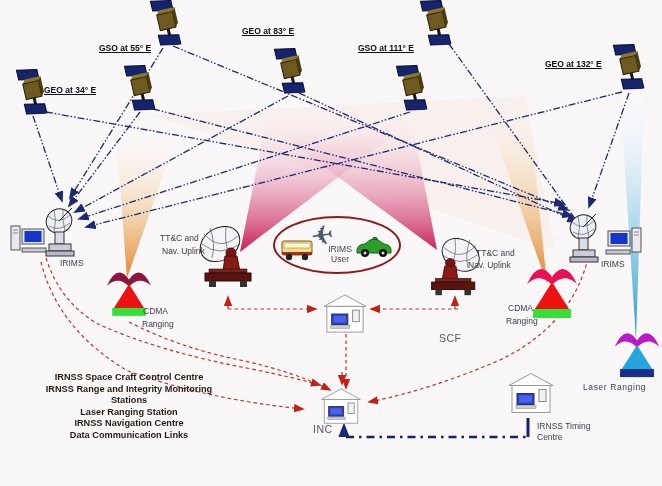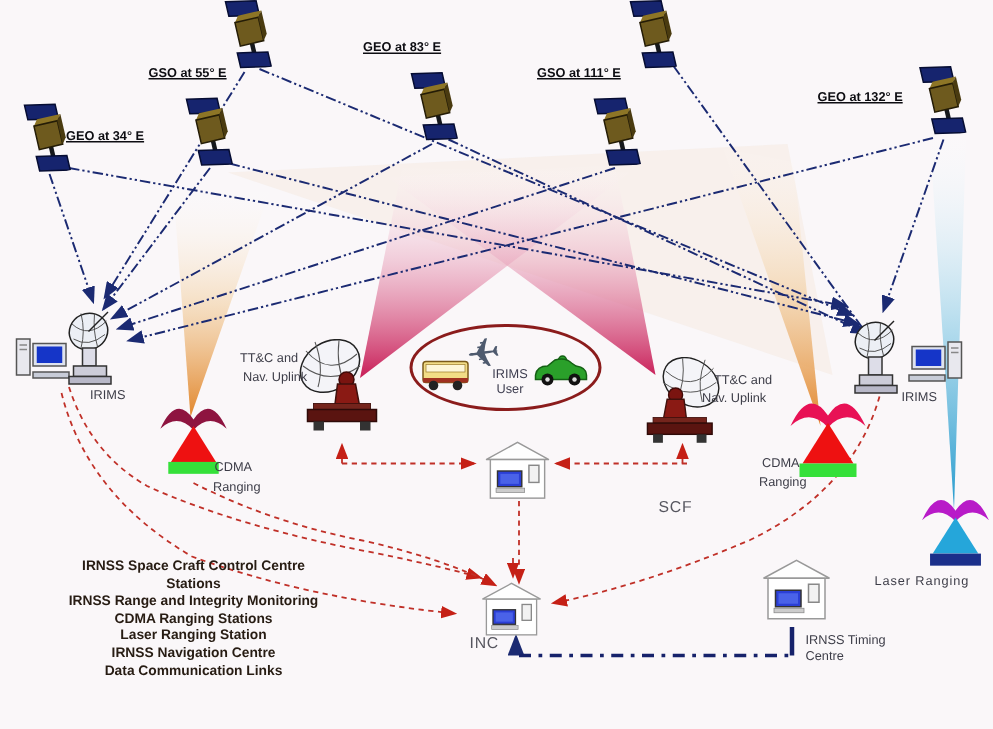--- a/index.html
+++ b/index.html
@@ -317,21 +317,20 @@
         <circle cx="28" cy="17" r="4" fill="#111"></circle>
         <circle cx="10" cy="17" r="1.5" fill="#ddd"></circle>
         <circle cx="28" cy="17" r="1.5" fill="#ddd"></circle>
       </svg>
   </div>
   <div class="userlbl" style="left:322px;top:245px;width:36px">IRIMS</div>
   <div class="userlbl" style="left:322px;top:255px;width:36px">User</div>
 
   <div class="legend">
     <div>IRNSS Space Craft Control Centre</div>
+    <div>IRNSS Range and Integrity Monitoring</div>
     <div>Stations</div>
-    <div>IRNSS Range and Integrity Monitoring</div>
-    <div>CDMA Ranging Stations</div>
     <div>Laser Ranging Station</div>
     <div>IRNSS Navigation Centre</div>
     <div>Data Communication Links</div>
   </div>
 
 </div>
 
 </body></html>

